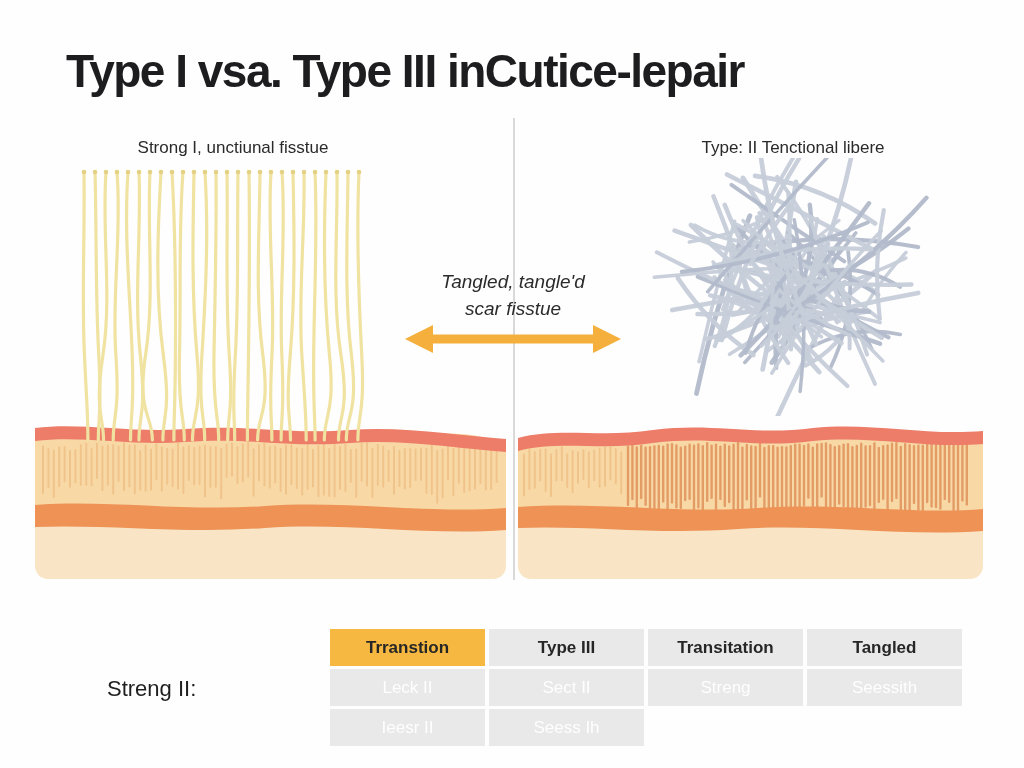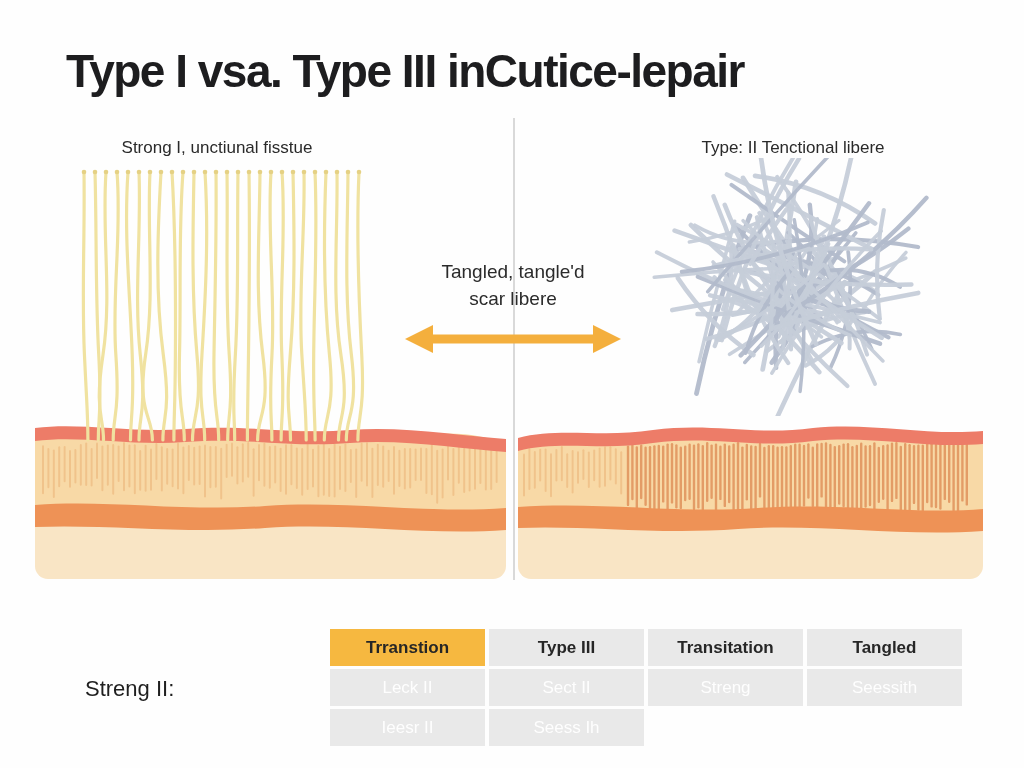--- a/index.html
+++ b/index.html
@@ -9,49 +9,49 @@
   }
   .title{
     position:absolute;left:50px;top:28px;margin:16px;width:940px;
     font-size:46px;font-weight:bold;letter-spacing:-1.5px;color:#1d1d1f;
     white-space:nowrap;
   }
   .panel-label{
     position:absolute;top:138px;width:290px;text-align:center;
     font-size:17px;color:#2a2a2a;
   }
-  .panel-label.left{left:72px;}
+  .panel-label.left{left:88px;}
   .panel-label.right{left:648px;text-align:center;}
   .divider{
     position:absolute;left:513px;top:118px;width:2px;height:462px;
     background:#d9d9d9;z-index:1;
   }
   .fibers-svg{position:absolute;left:78px;top:164px;width:290px;height:284px;z-index:3;}
   .tangle-svg{position:absolute;left:645px;top:158px;width:295px;height:258px;z-index:2;}
   .skin-svg{position:absolute;top:421px;height:158px;z-index:2;}
   .skin-svg.left{left:35px;width:471px;}
   .skin-svg.right{left:518px;width:465px;}
   .center-caption{
-    position:absolute;left:393px;top:258px;width:240px;z-index:4;
-    text-align:center;font-size:19px;line-height:27px;color:#2b2b2b;
+    position:absolute;left:393px;top:268px;width:240px;z-index:4;
+    text-align:center;font-size:19px;line-height:27px;color:#2b2b2b;font-style:italic;
   }
   .arrow-svg{position:absolute;left:402px;top:322px;width:222px;height:34px;z-index:4;}
   .cmp-table{
     position:absolute;left:330px;top:629px;width:632px;z-index:4;
     display:grid;grid-template-columns:repeat(4,1fr);
     grid-auto-rows:37px;gap:3px 4px;
   }
   .cell{
     display:flex;align-items:center;justify-content:center;
     font-size:17px;background:#e9e9e9;color:rgba(255,255,255,0.95);
   }
   .cell.hdr{font-weight:bold;color:#262626;}
   .cell.orange{background:#f6b840;}
   .footer-label{
-    position:absolute;left:85px;top:676px;font-size:22px;color:#1f1f1f;z-index:4;
+    position:absolute;left:107px;top:676px;font-size:22px;color:#1f1f1f;z-index:4;
   }
 </style>
 </head>
 <body>
 
 <div class="canvas">
 
   <h1 class="title">Type I vsa. Type III inCutice-lepair</h1>
 
   <div class="panel-label left">Strong I, unctiunal fisstue</div>
@@ -207,21 +207,21 @@
       <path d="M98.1,62.7 Q168.9,131.9 237.9,203.0" fill="none" stroke="#c6cdd9" stroke-width="3.5" stroke-linecap="round" opacity="0.95"></path>
       <path d="M178.6,106.6 Q130.6,152.4 71.1,181.7" fill="none" stroke="#c6cdd9" stroke-width="3.7" stroke-linecap="round" opacity="0.95"></path>
       <path d="M128.4,101.7 Q127.8,136.6 126.0,171.4" fill="none" stroke="#c6cdd9" stroke-width="4.1" stroke-linecap="round" opacity="0.95"></path>
       <path d="M222.7,64.5 Q133.5,103.4 36.7,113.8" fill="none" stroke="#b2bbcb" stroke-width="3.9" stroke-linecap="round" opacity="0.95"></path>
       <path d="M115.6,-3.5 Q128.3,95.7 171.1,186.0" fill="none" stroke="#c6cdd9" stroke-width="4.7" stroke-linecap="round" opacity="0.95"></path>
       <path d="M141.6,51.1 Q122.1,77.6 105.4,106.0" fill="none" stroke="#c6cdd9" stroke-width="4.2" stroke-linecap="round" opacity="0.95"></path>
     </svg>
 
   <div class="center-caption">
     <div>Tangled, tangle'd</div>
-    <div>scar libere</div>
+    <div>scar fisstue</div>
   </div>
 
   <svg class="arrow-svg" viewBox="0 0 222 34">
     <line x1="26" y1="17" x2="196" y2="17" stroke="#f4af3d" stroke-width="9"></line>
     <polygon points="3,17 31,3 31,31" fill="#f4af3d"></polygon>
     <polygon points="219,17 191,3 191,31" fill="#f4af3d"></polygon>
   </svg>
 
   <svg class="skin-svg left" viewBox="0 0 471 158">
     <rect x="0" y="60" width="471" height="98" rx="13" fill="#f9e5c5"></rect>

